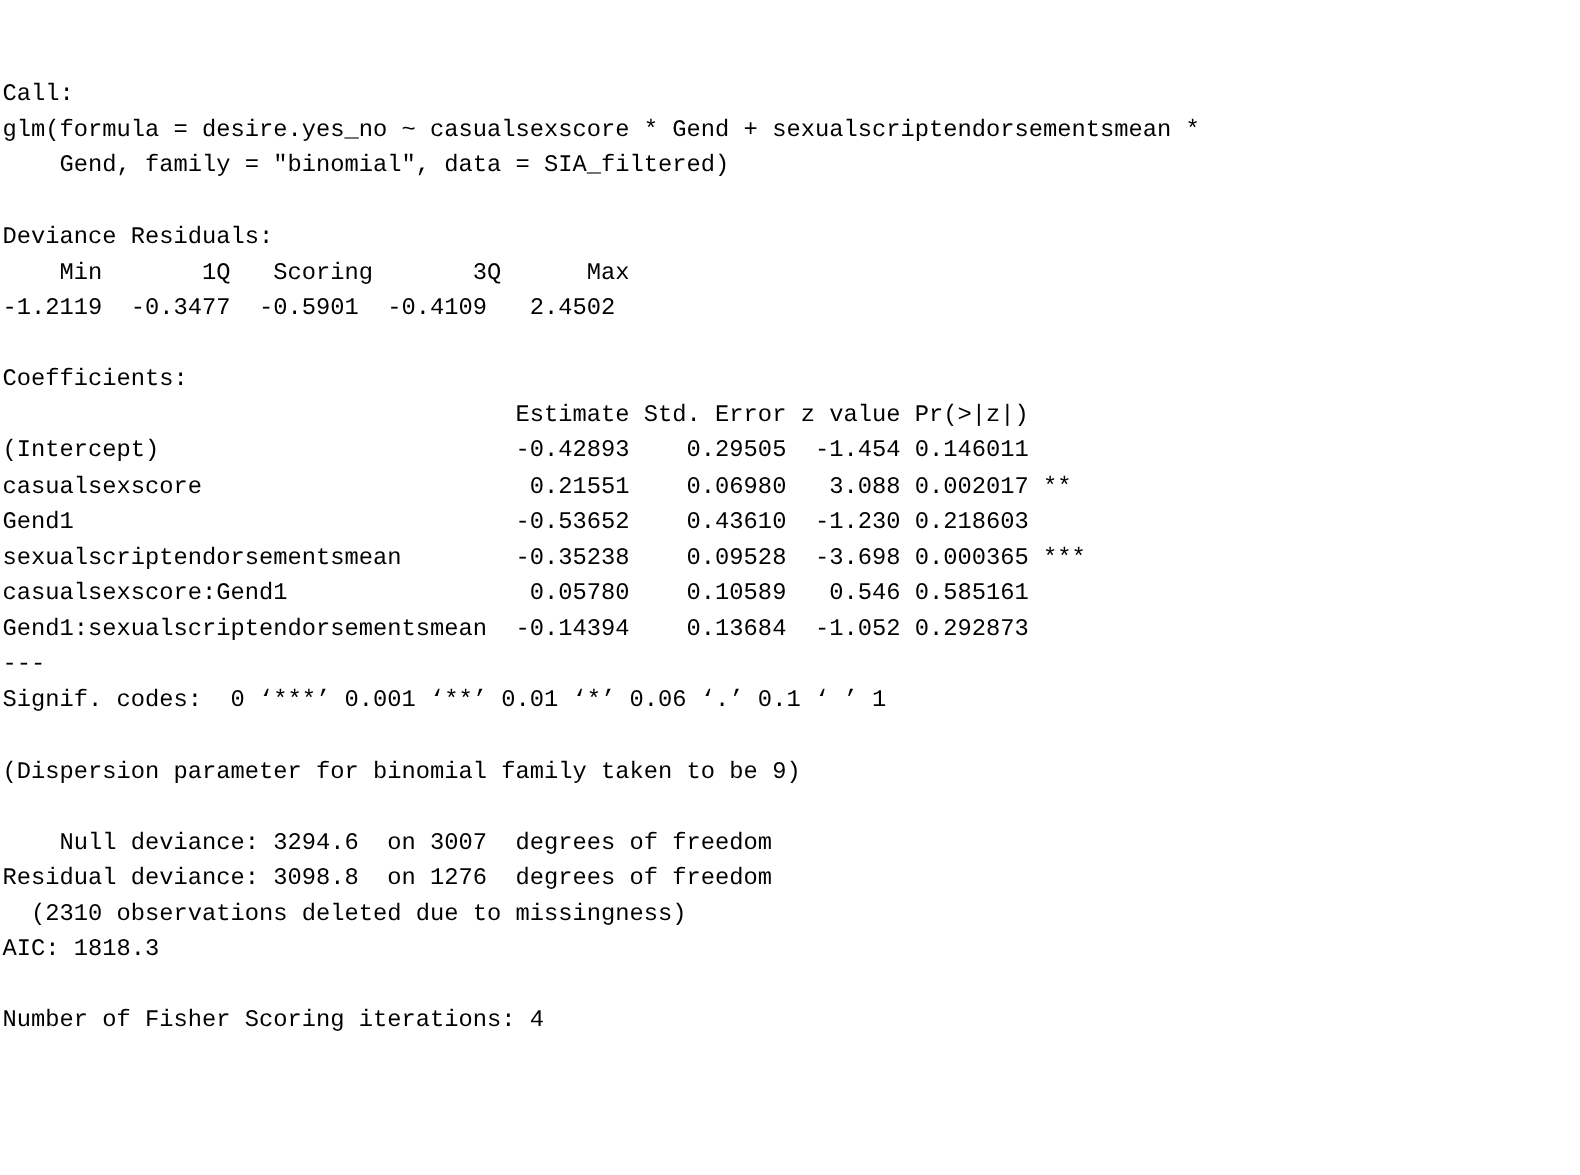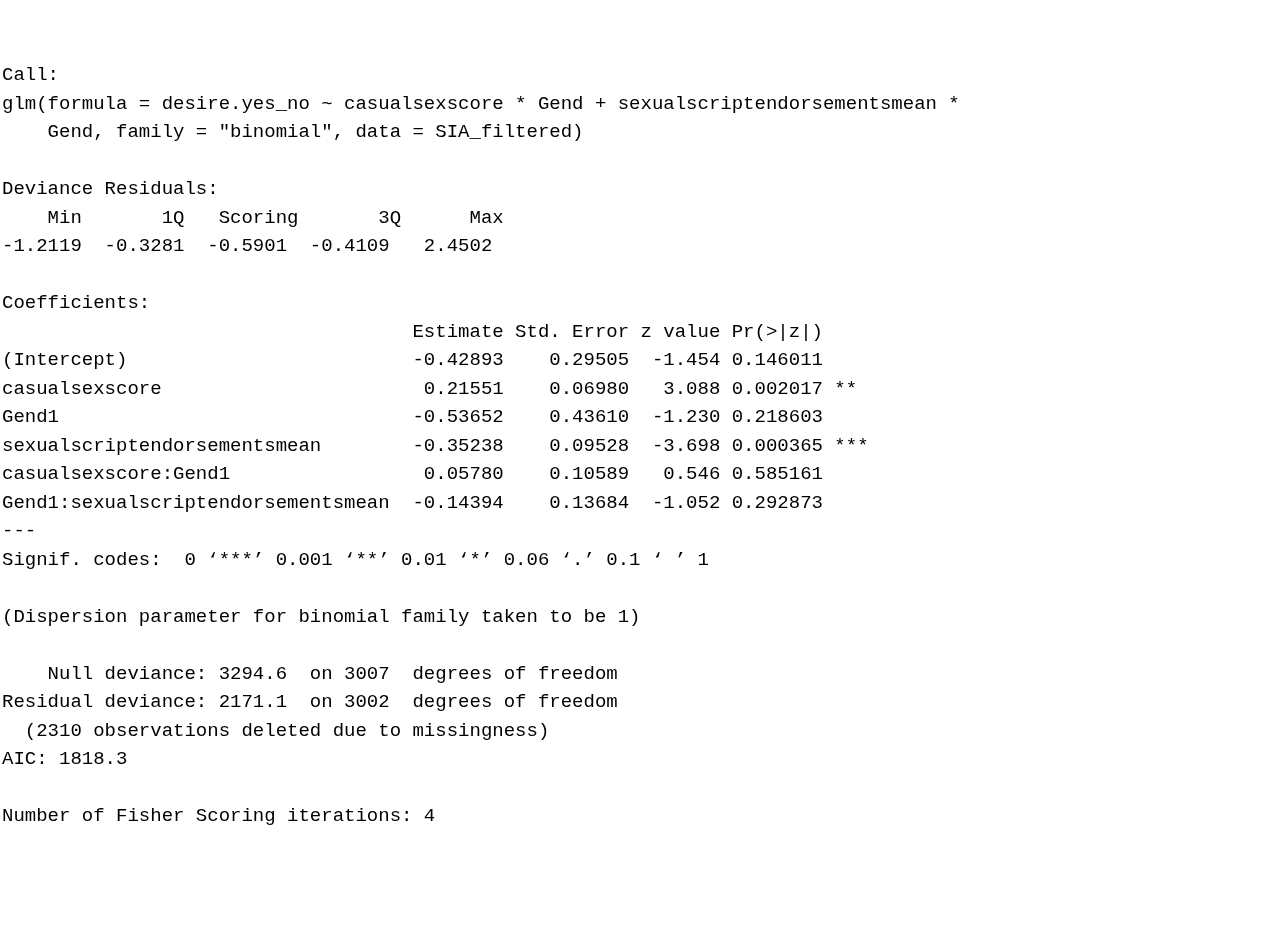--- a/index.html
+++ b/index.html
@@ -15,34 +15,34 @@
 </style>
 </head>
 <body>
 
 <div><span>Call:</span>
 <span>glm(formula = desire.yes_no ~ casualsexscore * Gend + sexualscriptendorsementsmean * </span>
 <span>    Gend, family = "binomial", data = SIA_filtered)</span>
 
 <span>Deviance Residuals: </span>
 <span>    Min       1Q   Scoring       3Q      Max  </span>
-<span>-1.2119  -0.3281  -0.5901  -0.4109   2.4502  </span>
+<span>-1.2119  -0.3477  -0.5901  -0.4109   2.4502  </span>
 
 <span>Coefficients:</span>
 <span>                                    Estimate Std. Error z value Pr(&gt;|z|)    </span>
 <span>(Intercept)                         -0.42893    0.29505  -1.454 0.146011    </span>
 <span>casualsexscore                       0.21551    0.06980   3.088 0.002017 ** </span>
 <span>Gend1                               -0.53652    0.43610  -1.230 0.218603    </span>
 <span>sexualscriptendorsementsmean        -0.35238    0.09528  -3.698 0.000365 ***</span>
 <span>casualsexscore:Gend1                 0.05780    0.10589   0.546 0.585161    </span>
 <span>Gend1:sexualscriptendorsementsmean  -0.14394    0.13684  -1.052 0.292873    </span>
 <span>---</span>
 <span>Signif. codes:  0 ‘***’ 0.001 ‘**’ 0.01 ‘*’ 0.06 ‘.’ 0.1 ‘ ’ 1</span>
 
-<span>(Dispersion parameter for binomial family taken to be 1)</span>
+<span>(Dispersion parameter for binomial family taken to be 9)</span>
 
 <span>    Null deviance: 3294.6  on 3007  degrees of freedom</span>
-<span>Residual deviance: 2171.1  on 3002  degrees of freedom</span>
+<span>Residual deviance: 3098.8  on 1276  degrees of freedom</span>
 <span>  (2310 observations deleted due to missingness)</span>
 <span>AIC: 1818.3</span>
 
 <span>Number of Fisher Scoring iterations: 4</span></div>
 
 
 </body></html>

